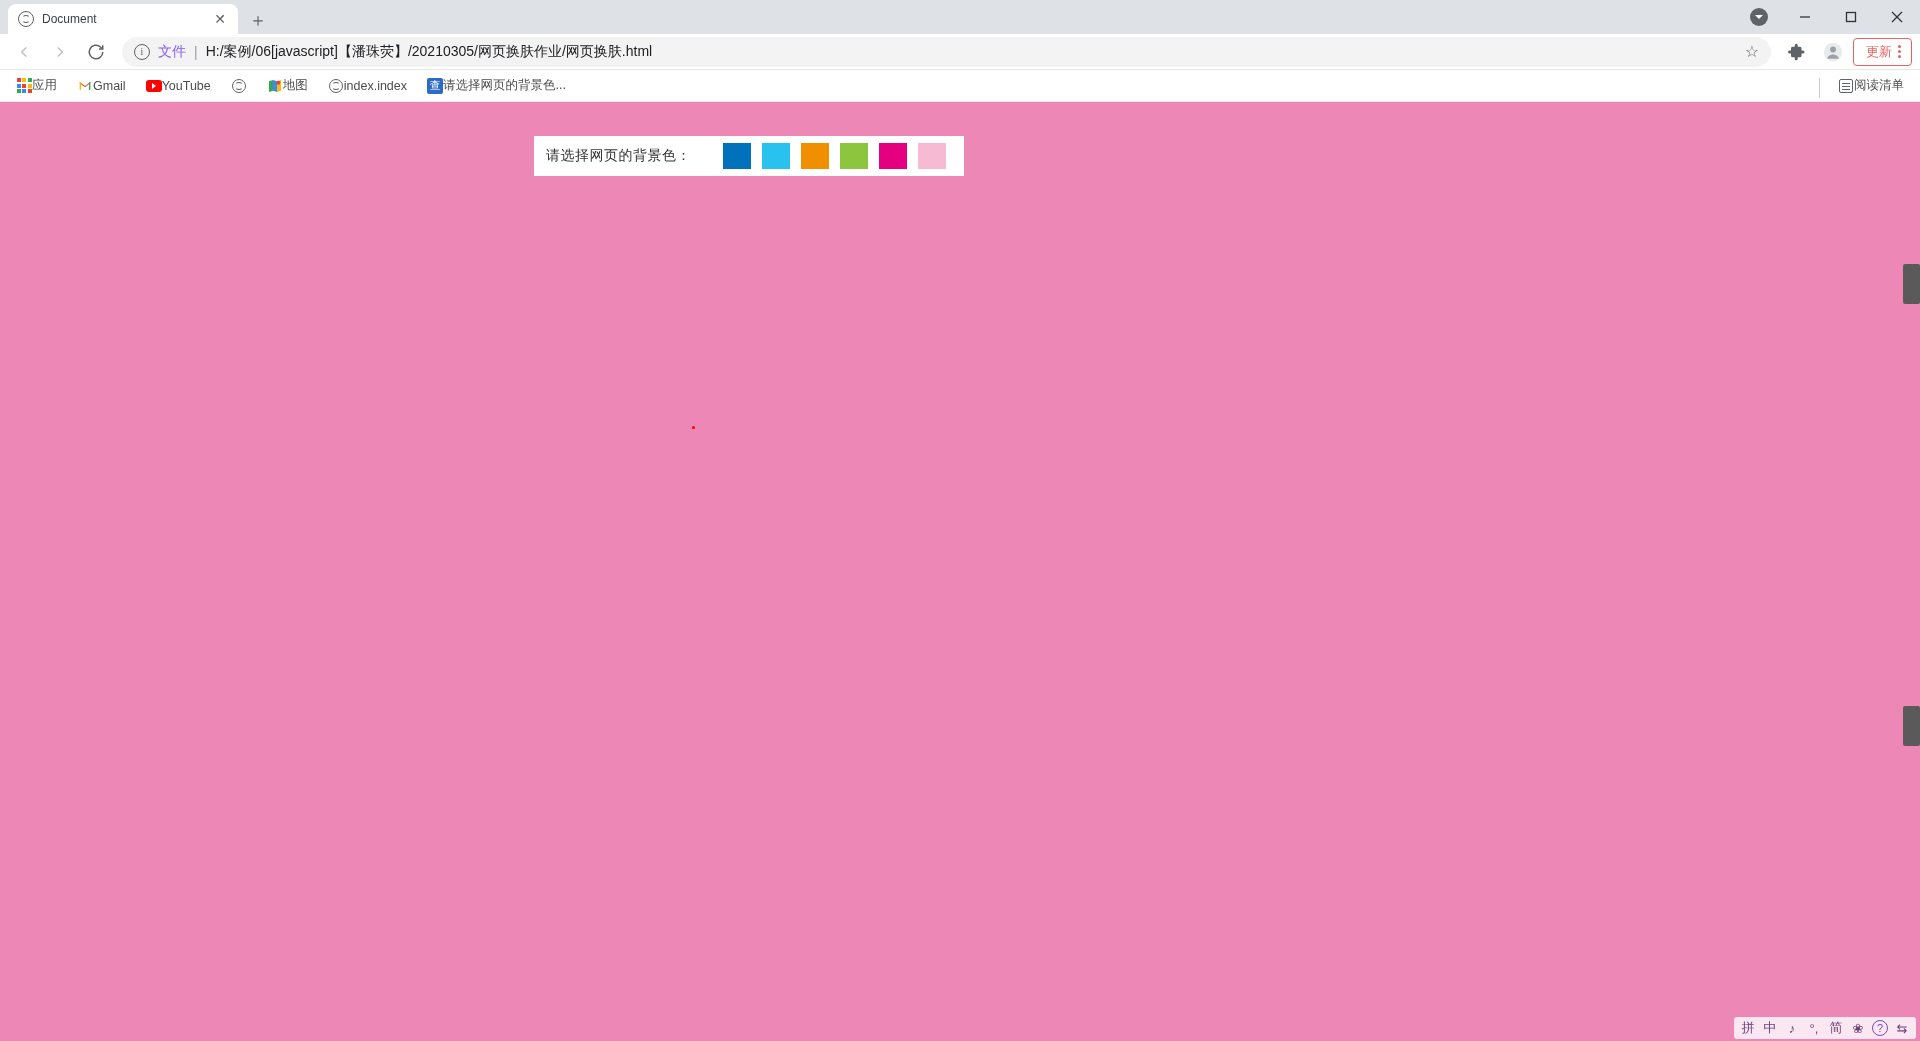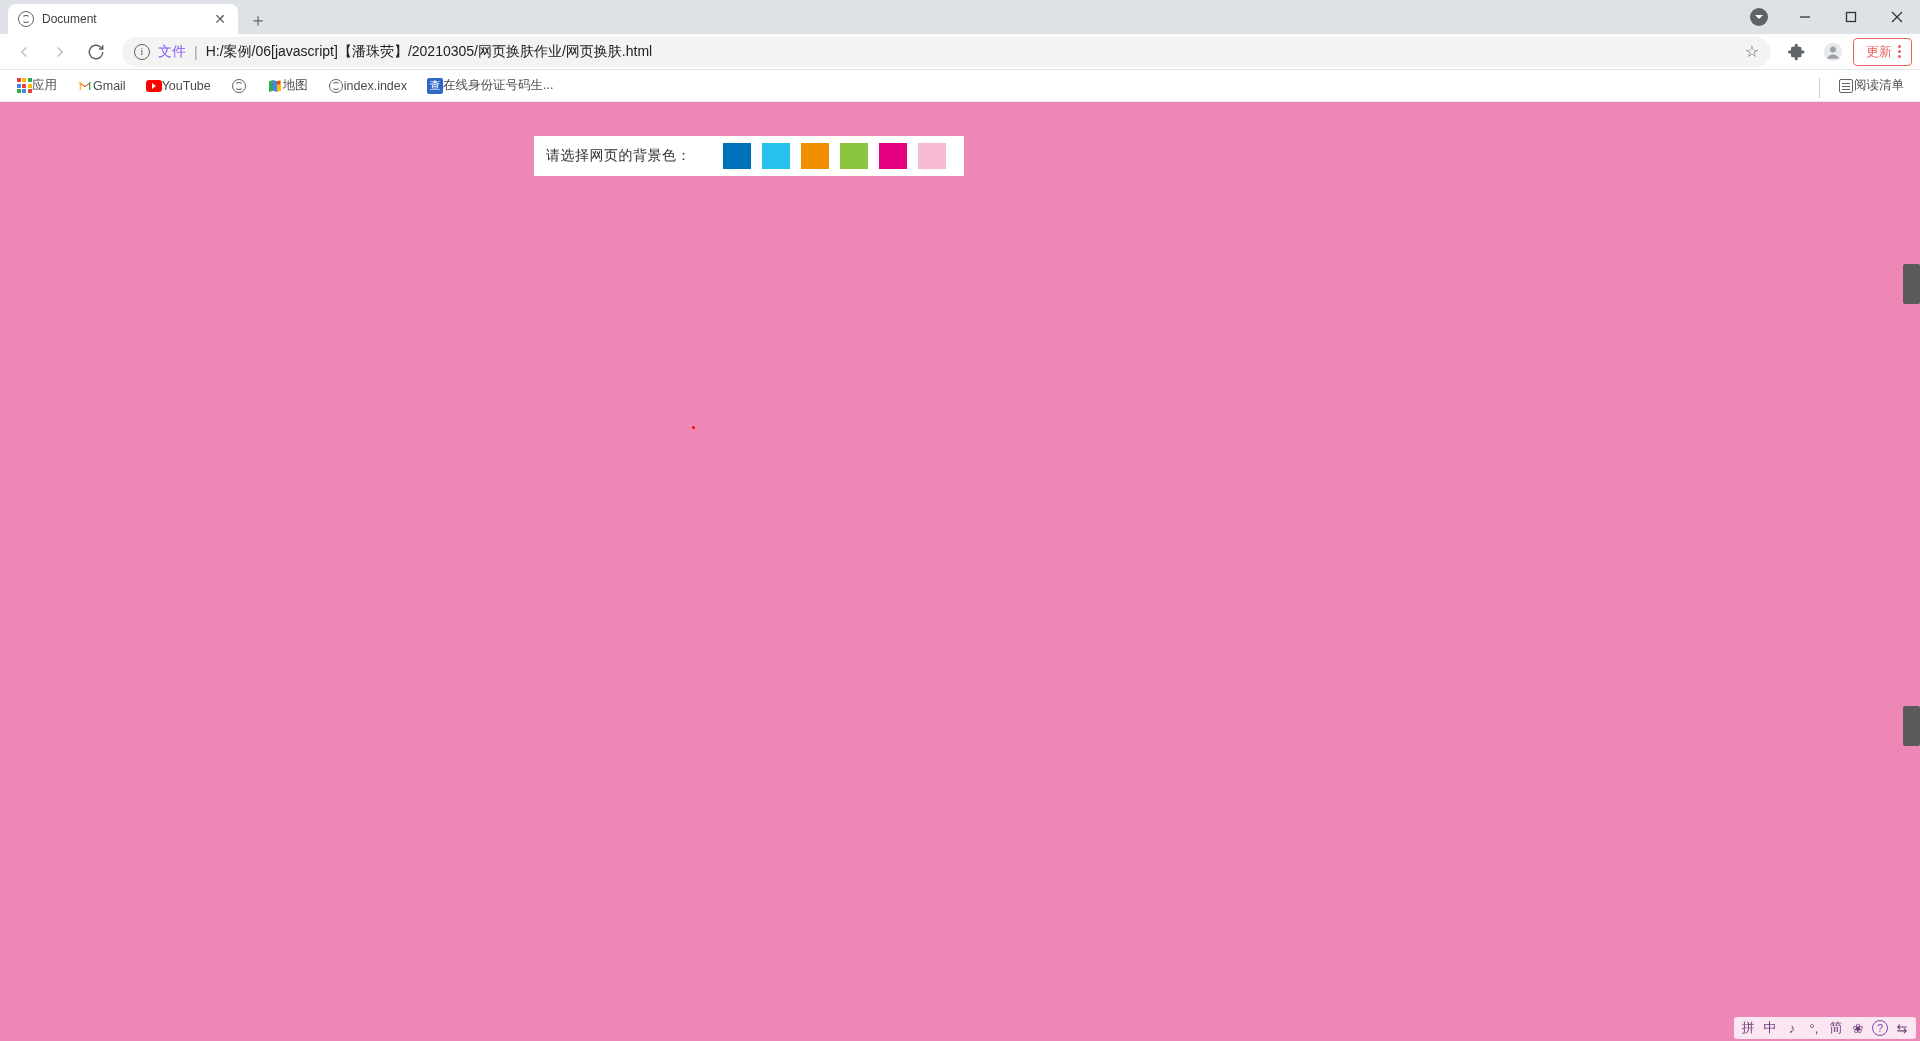--- a/index.html
+++ b/index.html
@@ -363,21 +363,21 @@
   <div class="bm-item">
     <span class="bm-icon">
         <span class="globe-sm"></span>
       </span>
     <span>index.index</span>
   </div>
   <div class="bm-item">
     <span class="bm-icon">
         <span class="cha-icon">查</span>
       </span>
-    <span>在线身份证号码生...</span>
+    <span>请选择网页的背景色...</span>
   </div>
 
   <div class="bookmarks-right">
     <span class="bm-sep"></span>
     <div class="bm-item">
       <span class="bm-icon">
           <span class="readlist-icon"></span>
         </span>
       <span>阅读清单</span>
     </div>

